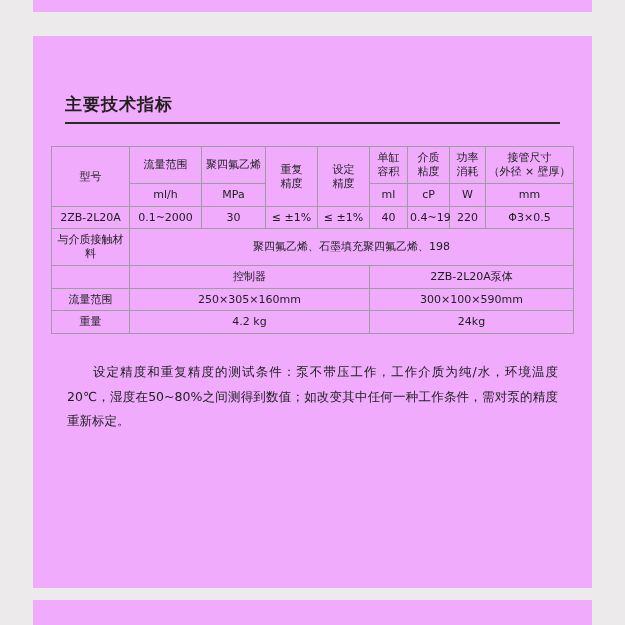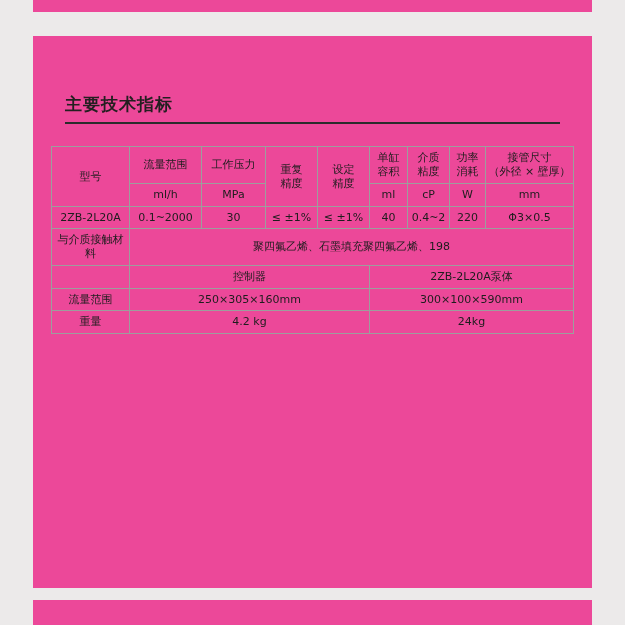--- a/index.html
+++ b/index.html
@@ -16,21 +16,21 @@
   .page {
     position: relative;
     width: 625px;
     height: 625px;
   }
   
   .panel {
     position: absolute;
     left: 33px;
     width: 559px;
-    background: #ec4899;
+    background: #f0abfc;
   }
   .panel-top {
     top: -6px;
     height: 18px;
   }
   .panel-main {
     top: 36px;
     height: 552px;
   }
   .panel-bottom {
@@ -130,21 +130,21 @@
             <col class="h-set">
             <col class="h-vol">
           <col class="h-visc">
             <col class="h-pow">
             <col class="h-size">
         </colgroup>
         <tbody>
           <tr>
             <td rowspan="2" class="tall">型号</td>
             <td>流量范围</td>
-            <td>工作压力</td>
+            <td>聚四氟乙烯</td>
             <td rowspan="2" class="tall"><span>重复</span><br><span>精度</span></td>
             <td rowspan="2" class="tall"><span>设定</span><br><span>精度</span></td>
             <td>单缸<br>容积</td>
             <td>介质<br>粘度</td>
             <td>功率<br>消耗</td>
             <td>接管尺寸<br>（外径 × 壁厚）</td>
           </tr>
           <tr class="row-h">
             <td class="unit">ml/h</td>
             <td class="unit">MPa</td>
@@ -153,21 +153,21 @@
             <td class="unit">W</td>
             <td class="unit">mm</td>
           </tr>
           <tr class="row-h">
             <td>2ZB-2L20A</td>
             <td>0.1~2000</td>
             <td>30</td>
             <td>≤ ±1%</td>
             <td>≤ ±1%</td>
             <td>40</td>
-            <td>0.4~2</td>
+            <td>0.4~19</td>
             <td>220</td>
             <td>Φ3×0.5</td>
           </tr>
           <tr class="row-h">
             <td>与介质接触材料</td>
             <td colspan="8">聚四氟乙烯、石墨填充聚四氟乙烯、198</td>
           </tr>
           <tr class="row-h">
             <td></td>
             <td colspan="4">控制器</td>
@@ -179,16 +179,19 @@
             <td colspan="4">300×100×590mm</td>
           </tr>
           <tr class="row-h">
             <td>重量</td>
             <td colspan="4">4.2 kg</td>
             <td colspan="4">24kg</td>
           </tr>
         </tbody>
       </table>
 
+      <div class="note">
+        <span class="indent">设定精度和重复精度的测试条件：泵不带压工作，工作介质为纯/水，环境温度20℃，</span><span>湿度在50~80%之间测得到数值；如改变其中任何一种工作条件，需对泵的精度重新标定。</span>
+      </div>
 
     </div>
   </div>
 </div>
 
 </body></html>

